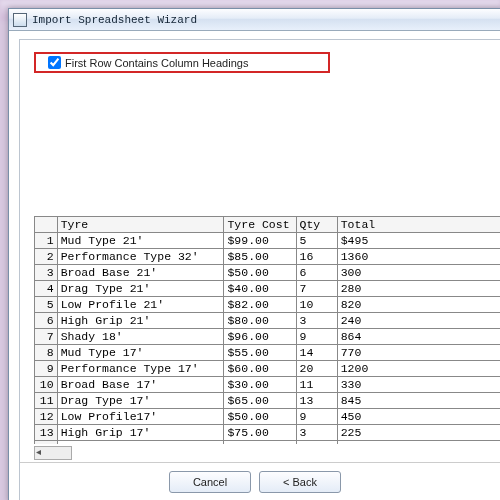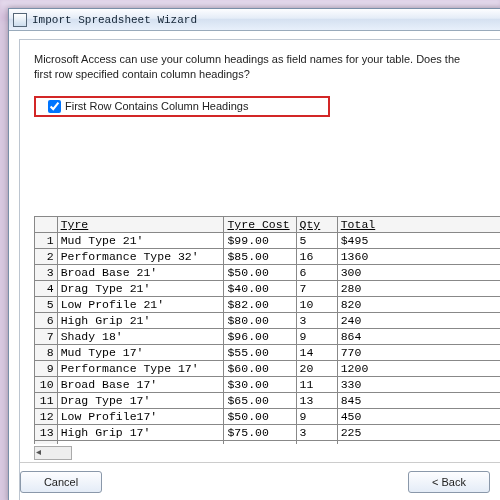--- a/index.html
+++ b/index.html
@@ -67,40 +67,39 @@
   th, td {
     border: 1px solid #888;
     padding: 1px 3px;
     text-align: left;
     white-space: nowrap;
     overflow: hidden;
   }
   th {
     background: #f5f5f5;
     font-weight: normal;
-    text-decoration: underline;
     border-top: none;
   }
   col.rownum { width: 22px; }
   col.c1 { width: 162px; }
   col.c2 { width: 70px; }
   col.c3 { width: 40px; }
   col.c4 { width: 210px; }
   .rn { background: #f5f5f5; text-align: right; text-decoration: none;}
   th.rn-head { background:#f5f5f5; text-decoration:none; border-top:none;}
   .hscroll {
     position: absolute; left: 14px; bottom: 40px; width: 38px; height: 14px;
     background: #eee; border: 1px solid #aaa;
   }
   .hscroll:before { content:"◂"; position:absolute; left:1px; top:-1px; font-size:10px; color:#555;}
   .btnbar {
     position: absolute;
     right: 0; bottom: 0; left: 0; height: 38px;
     border-top: 1px solid #ccc;
-    display: flex; justify-content: space-between; align-items: center;
+    display: flex; justify-content: center; align-items: center;
     gap: 8px; padding-right: 10px;
     background: #fff;
   }
   .btn {
     min-width: 82px; height: 22px;
     border: 1px solid #8a98aa;
     border-radius: 3px;
     background: linear-gradient(#fdfdff,#e4ecf7);
     font: inherit;
     color: #222;
@@ -112,21 +111,20 @@
 
 <div class="back-blur"></div>
 
 <div class="dialog">
   <div class="titlebar">
     <span class="title-icon"></span>
     <span class="title-text">Import Spreadsheet Wizard</span>
   </div>
 
   <div class="content">
-    <div class="instr">Microsoft Access can use your column headings as field names for your table. Does the first row specified contain column headings?</div>
 
     <label class="check-wrap">
       <input type="checkbox" checked="" style="">
       <span class="check-label">First Row Contains Column Headings</span>
     </label>
 
     <div class="table-area">
       <table>
         <colgroup>
           <col class="rownum">

